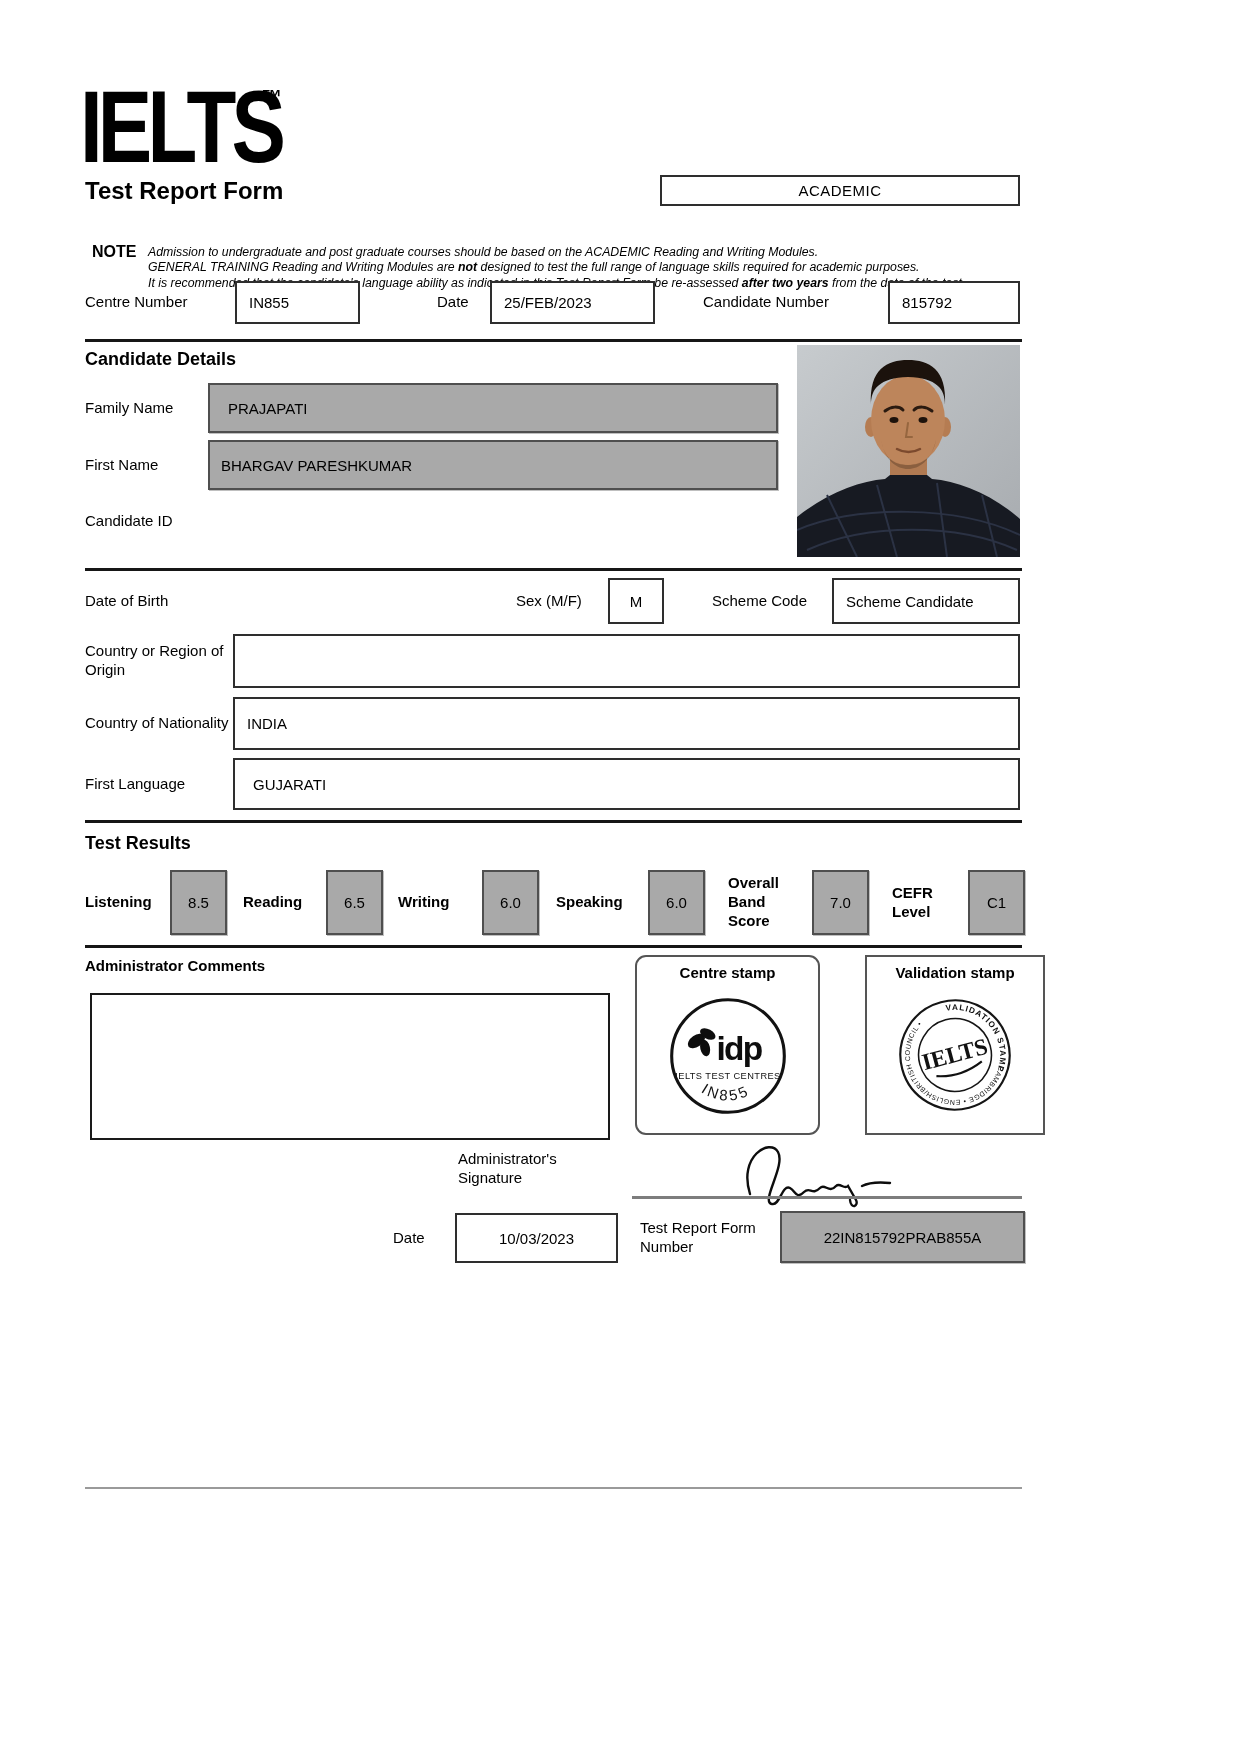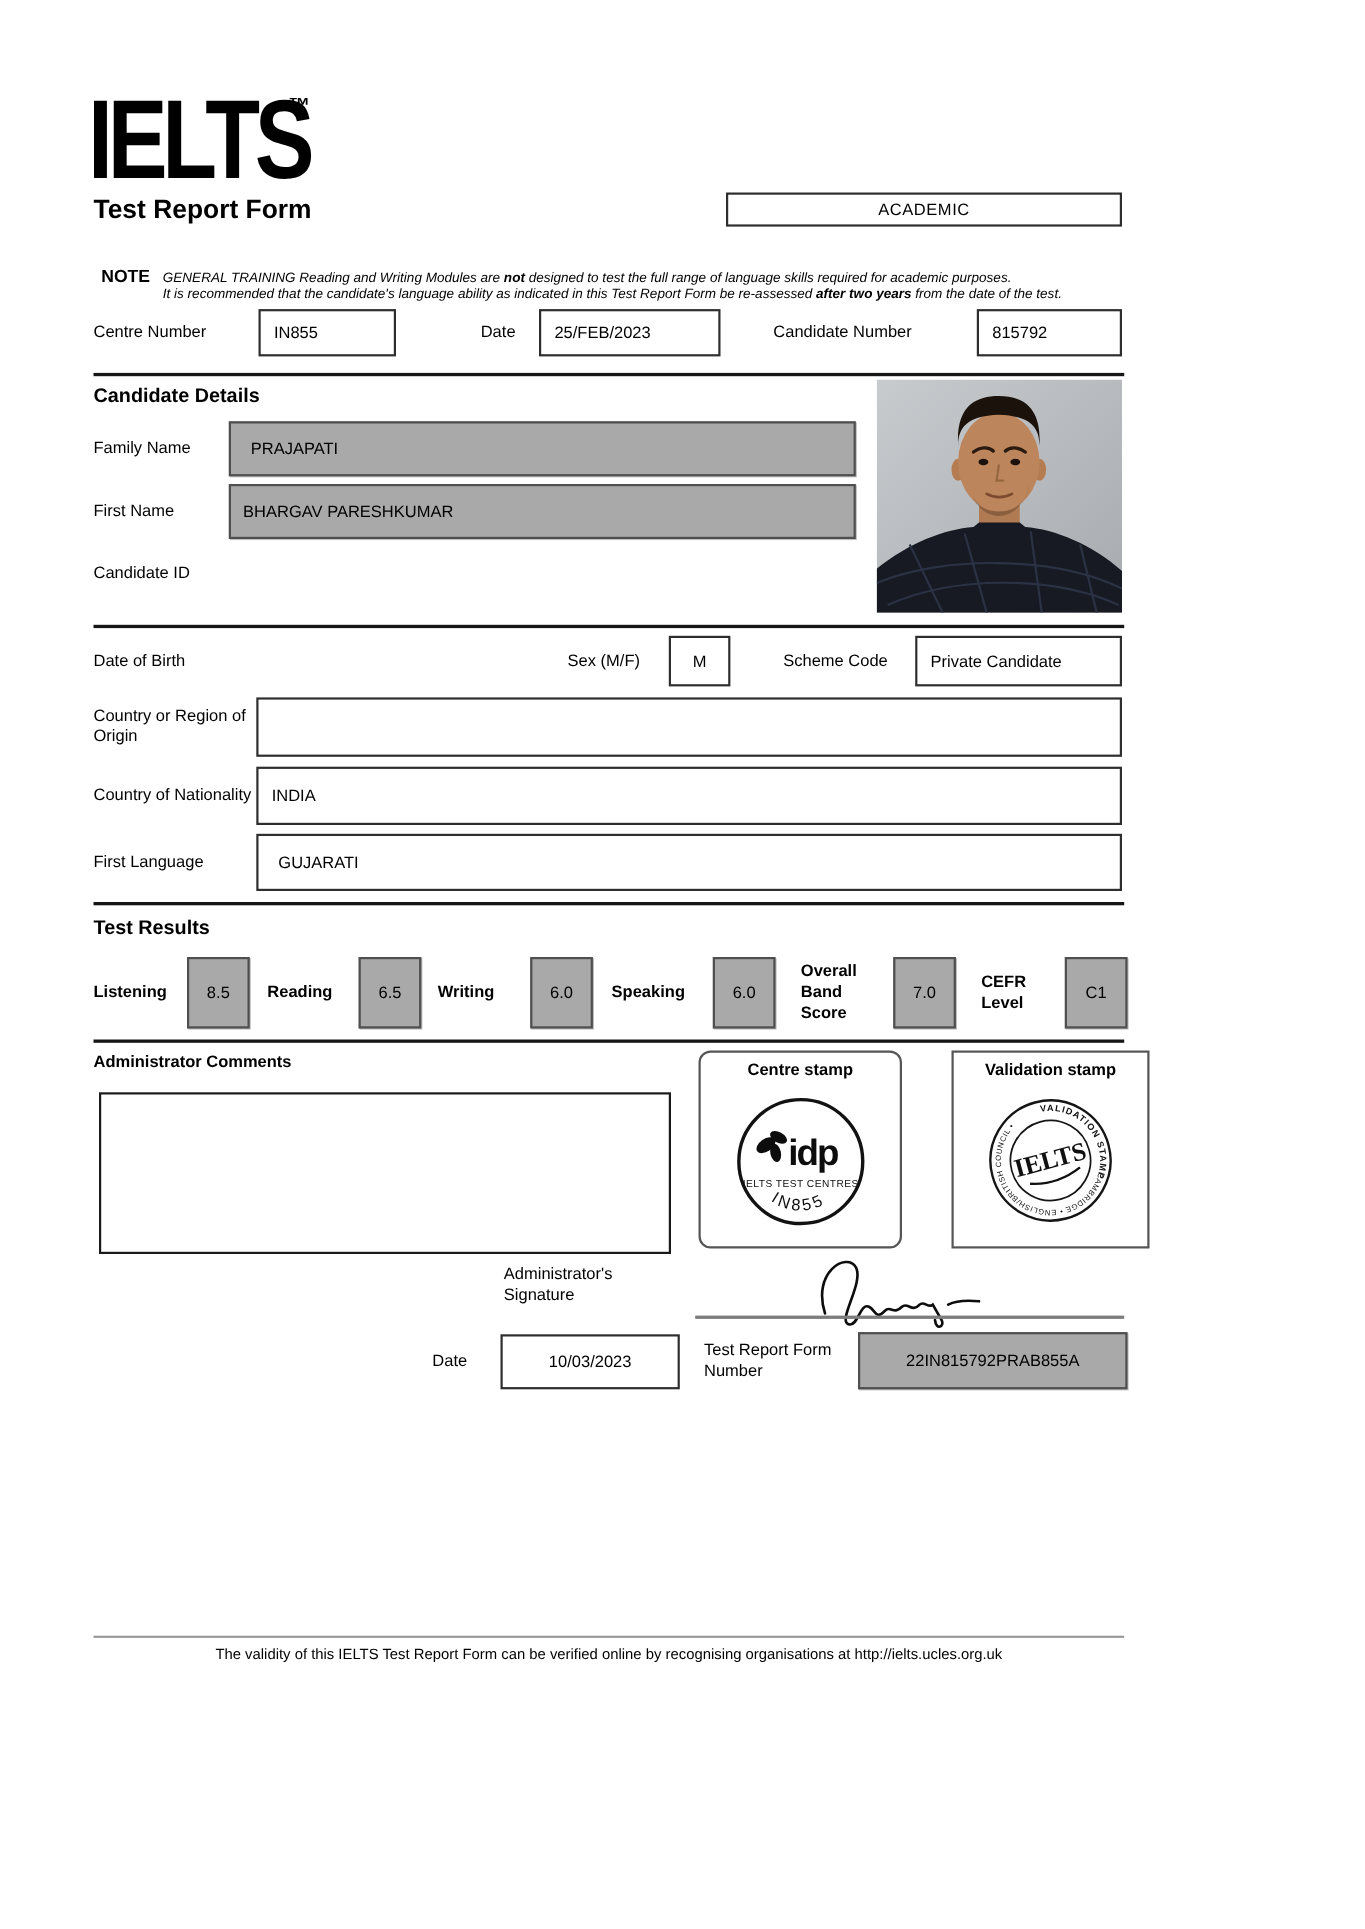--- a/index.html
+++ b/index.html
@@ -92,20 +92,21 @@
 
   <div id="logo">IELTS</div>
   <div id="tm">™</div>
   <div id="subtitle">Test Report Form</div>
   <div id="academic-box">
     <span>ACADEMIC</span>
   </div>
 
   <div id="note-label">NOTE</div>
   <div id="note-lines">
+    <div><span>Admission to undergraduate and post graduate courses should be based on the ACADEMIC Reading and Writing Modules.</span></div>
     <div><span>GENERAL TRAINING Reading and Writing Modules are </span><b>not</b><span> designed to test the full range of language skills required for academic purposes.</span></div>
     <div><span>It is recommended that the candidate's language ability as indicated in this Test Report Form be re-assessed </span><b>after two years</b><span> from the date of the test.</span></div>
   </div>
 
   <div class="lbl" id="centre-label">Centre Number</div>
   <div class="box" id="centre-box">
       <span>IN855</span>
     </div>
   <div class="lbl" id="date-label">Date</div>
   <div class="box" id="date-box">
@@ -153,21 +154,21 @@
   </svg>
   <div class="bar" id="bar2"></div>
 
   <div class="lbl" id="dob-label">Date of Birth</div>
   <div class="lbl" id="sex-label">Sex (M/F)</div>
   <div class="box center" id="sex-box">
       <span>M</span>
     </div>
   <div class="lbl" id="scheme-label">Scheme Code</div>
   <div class="box" id="scheme-box">
-      <span>Private Candidate</span>
+      <span>Scheme Candidate</span>
     </div>
   <div class="lbl" id="origin-label">Country or Region of Origin</div>
   <div class="box" id="origin-box">
       <span></span>
     </div>
   <div class="lbl" id="nat-label">Country of Nationality</div>
   <div class="box" id="nat-box">
       <span>INDIA</span>
     </div>
   <div class="lbl" id="lang-label">First Language</div>
@@ -256,15 +257,14 @@
   <div class="lbl" id="date2-label">Date</div>
   <div class="box center" id="date2-box">
       <span>10/03/2023</span>
     </div>
   <div class="lbl" id="trf-label">Test Report Form Number</div>
   <div class="box gray center" id="trf-box">
       <span>22IN815792PRAB855A</span>
     </div>
 
   <div id="footer-line"></div>
-  <div id="footer-text">The validity of this IELTS Test Report Form can be verified online by recognising organisations at http://ielts.ucles.org.uk</div>
 
 </div>
 
 </body></html>

